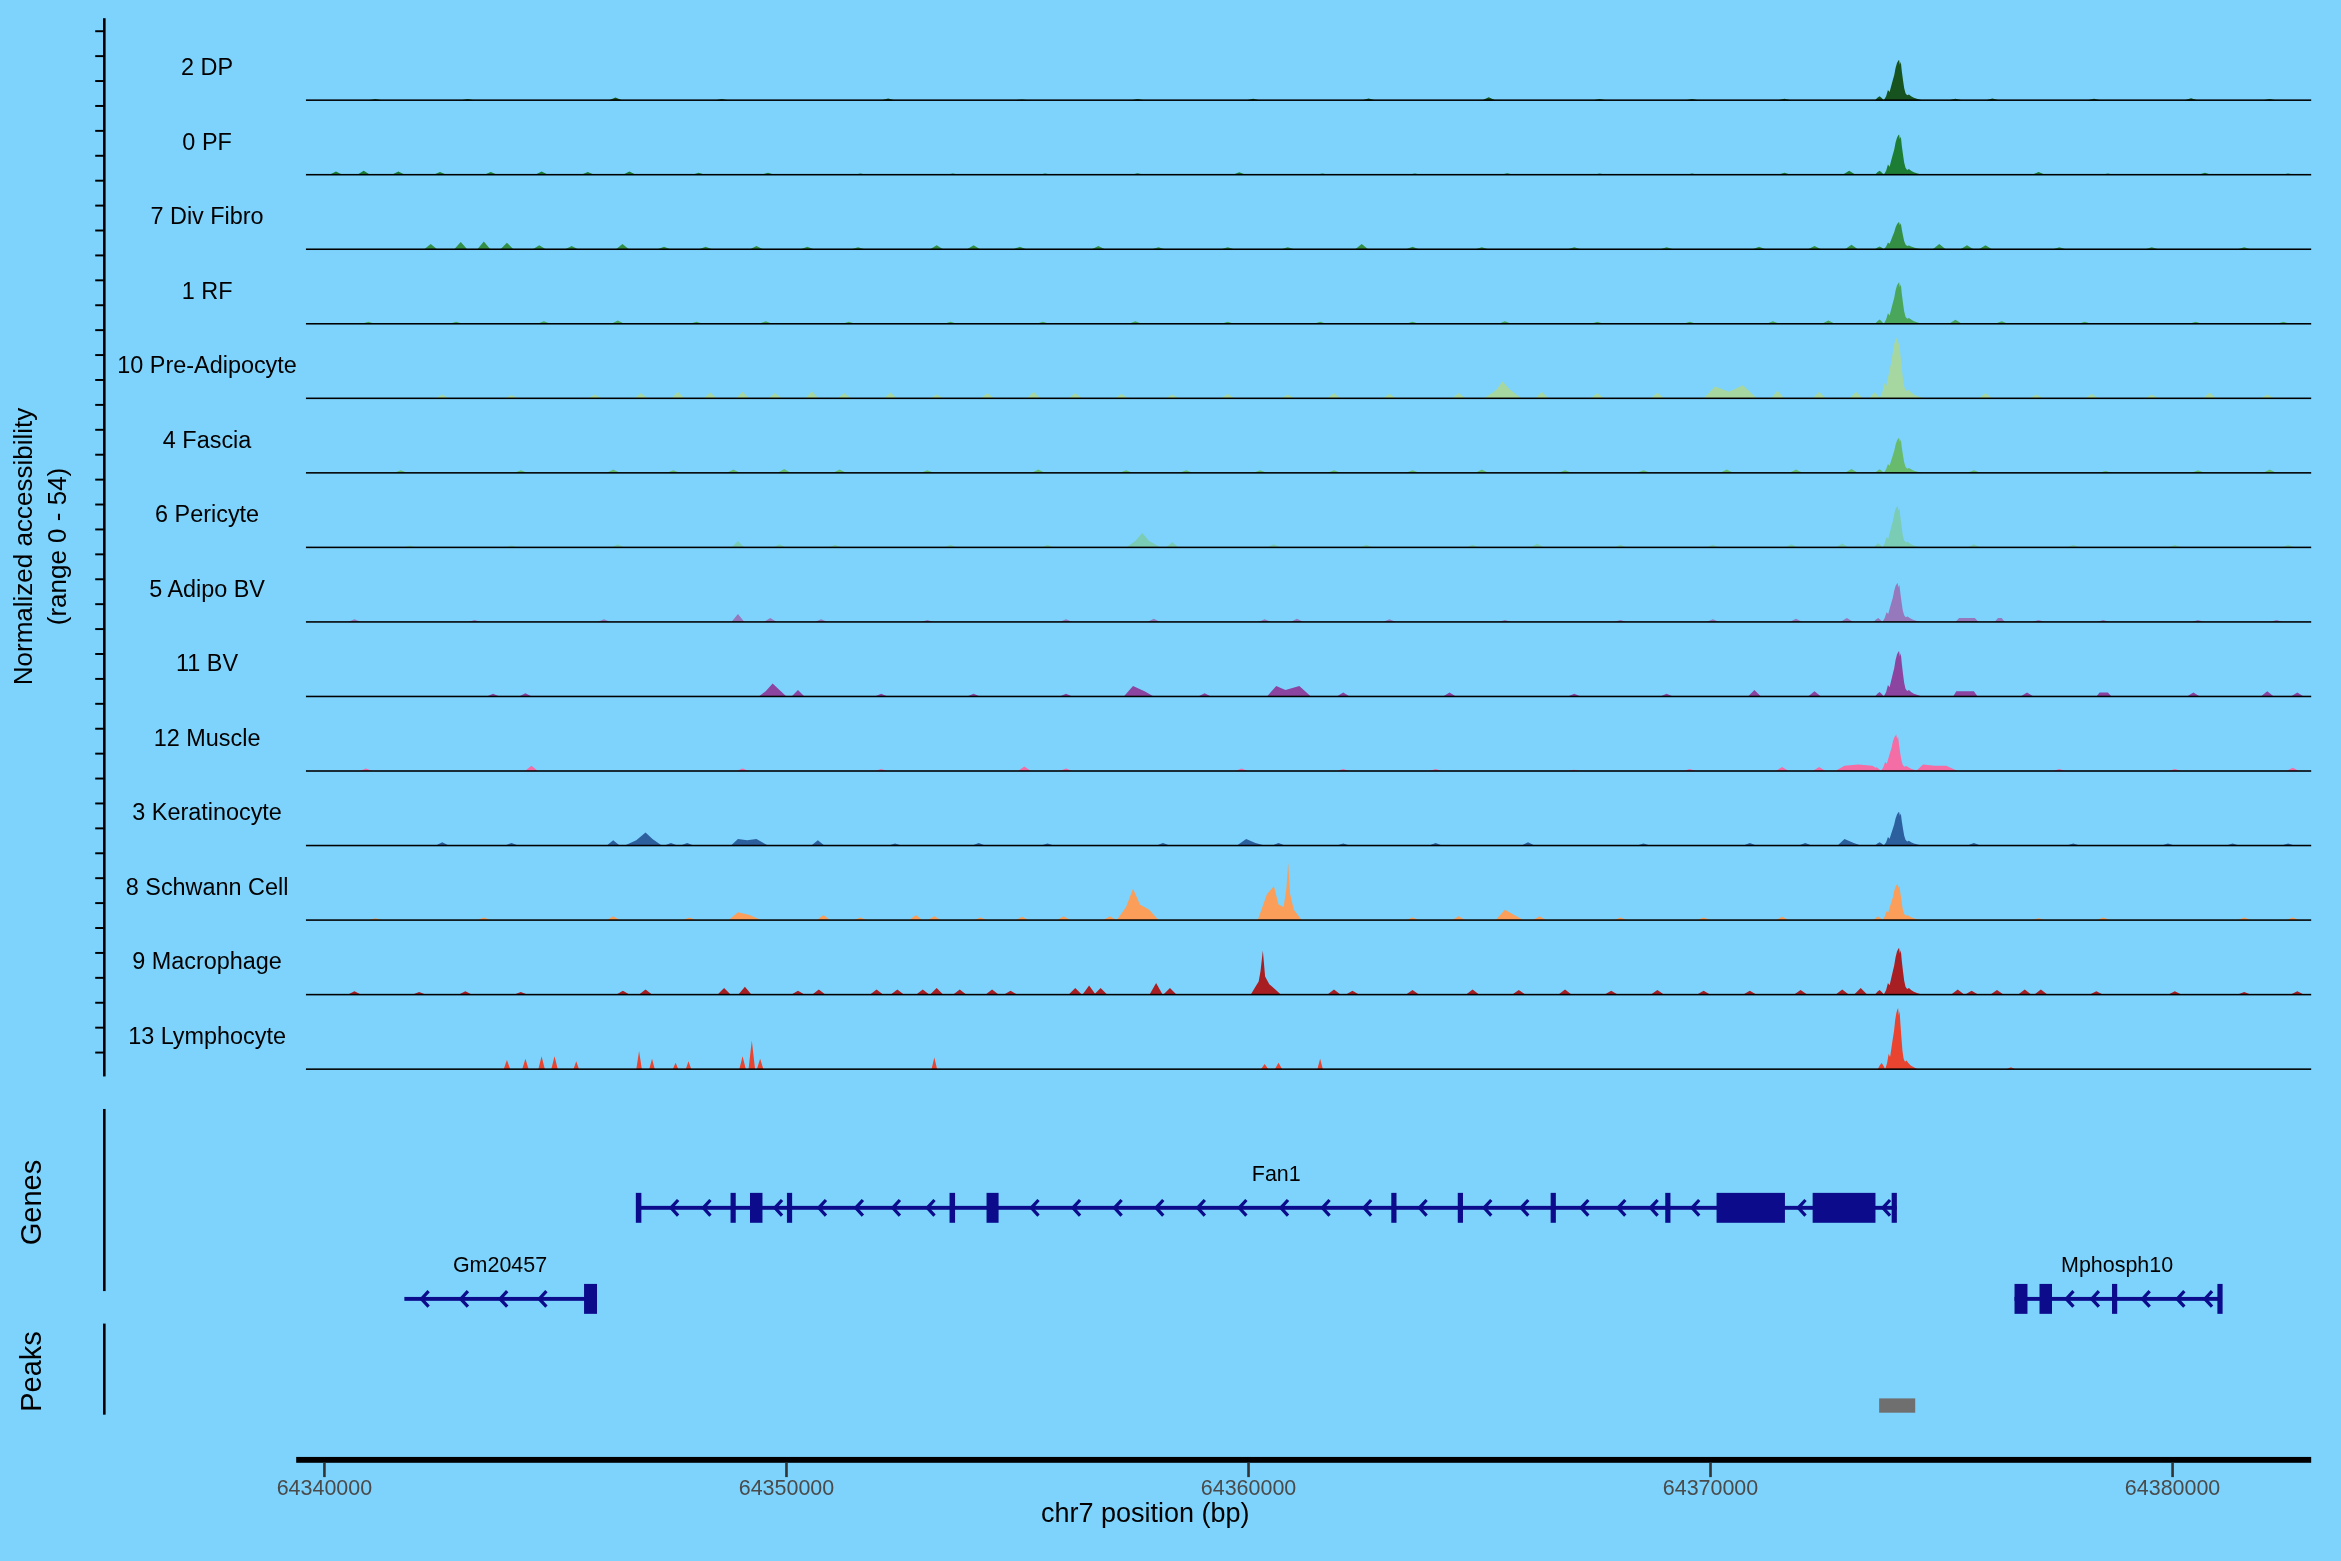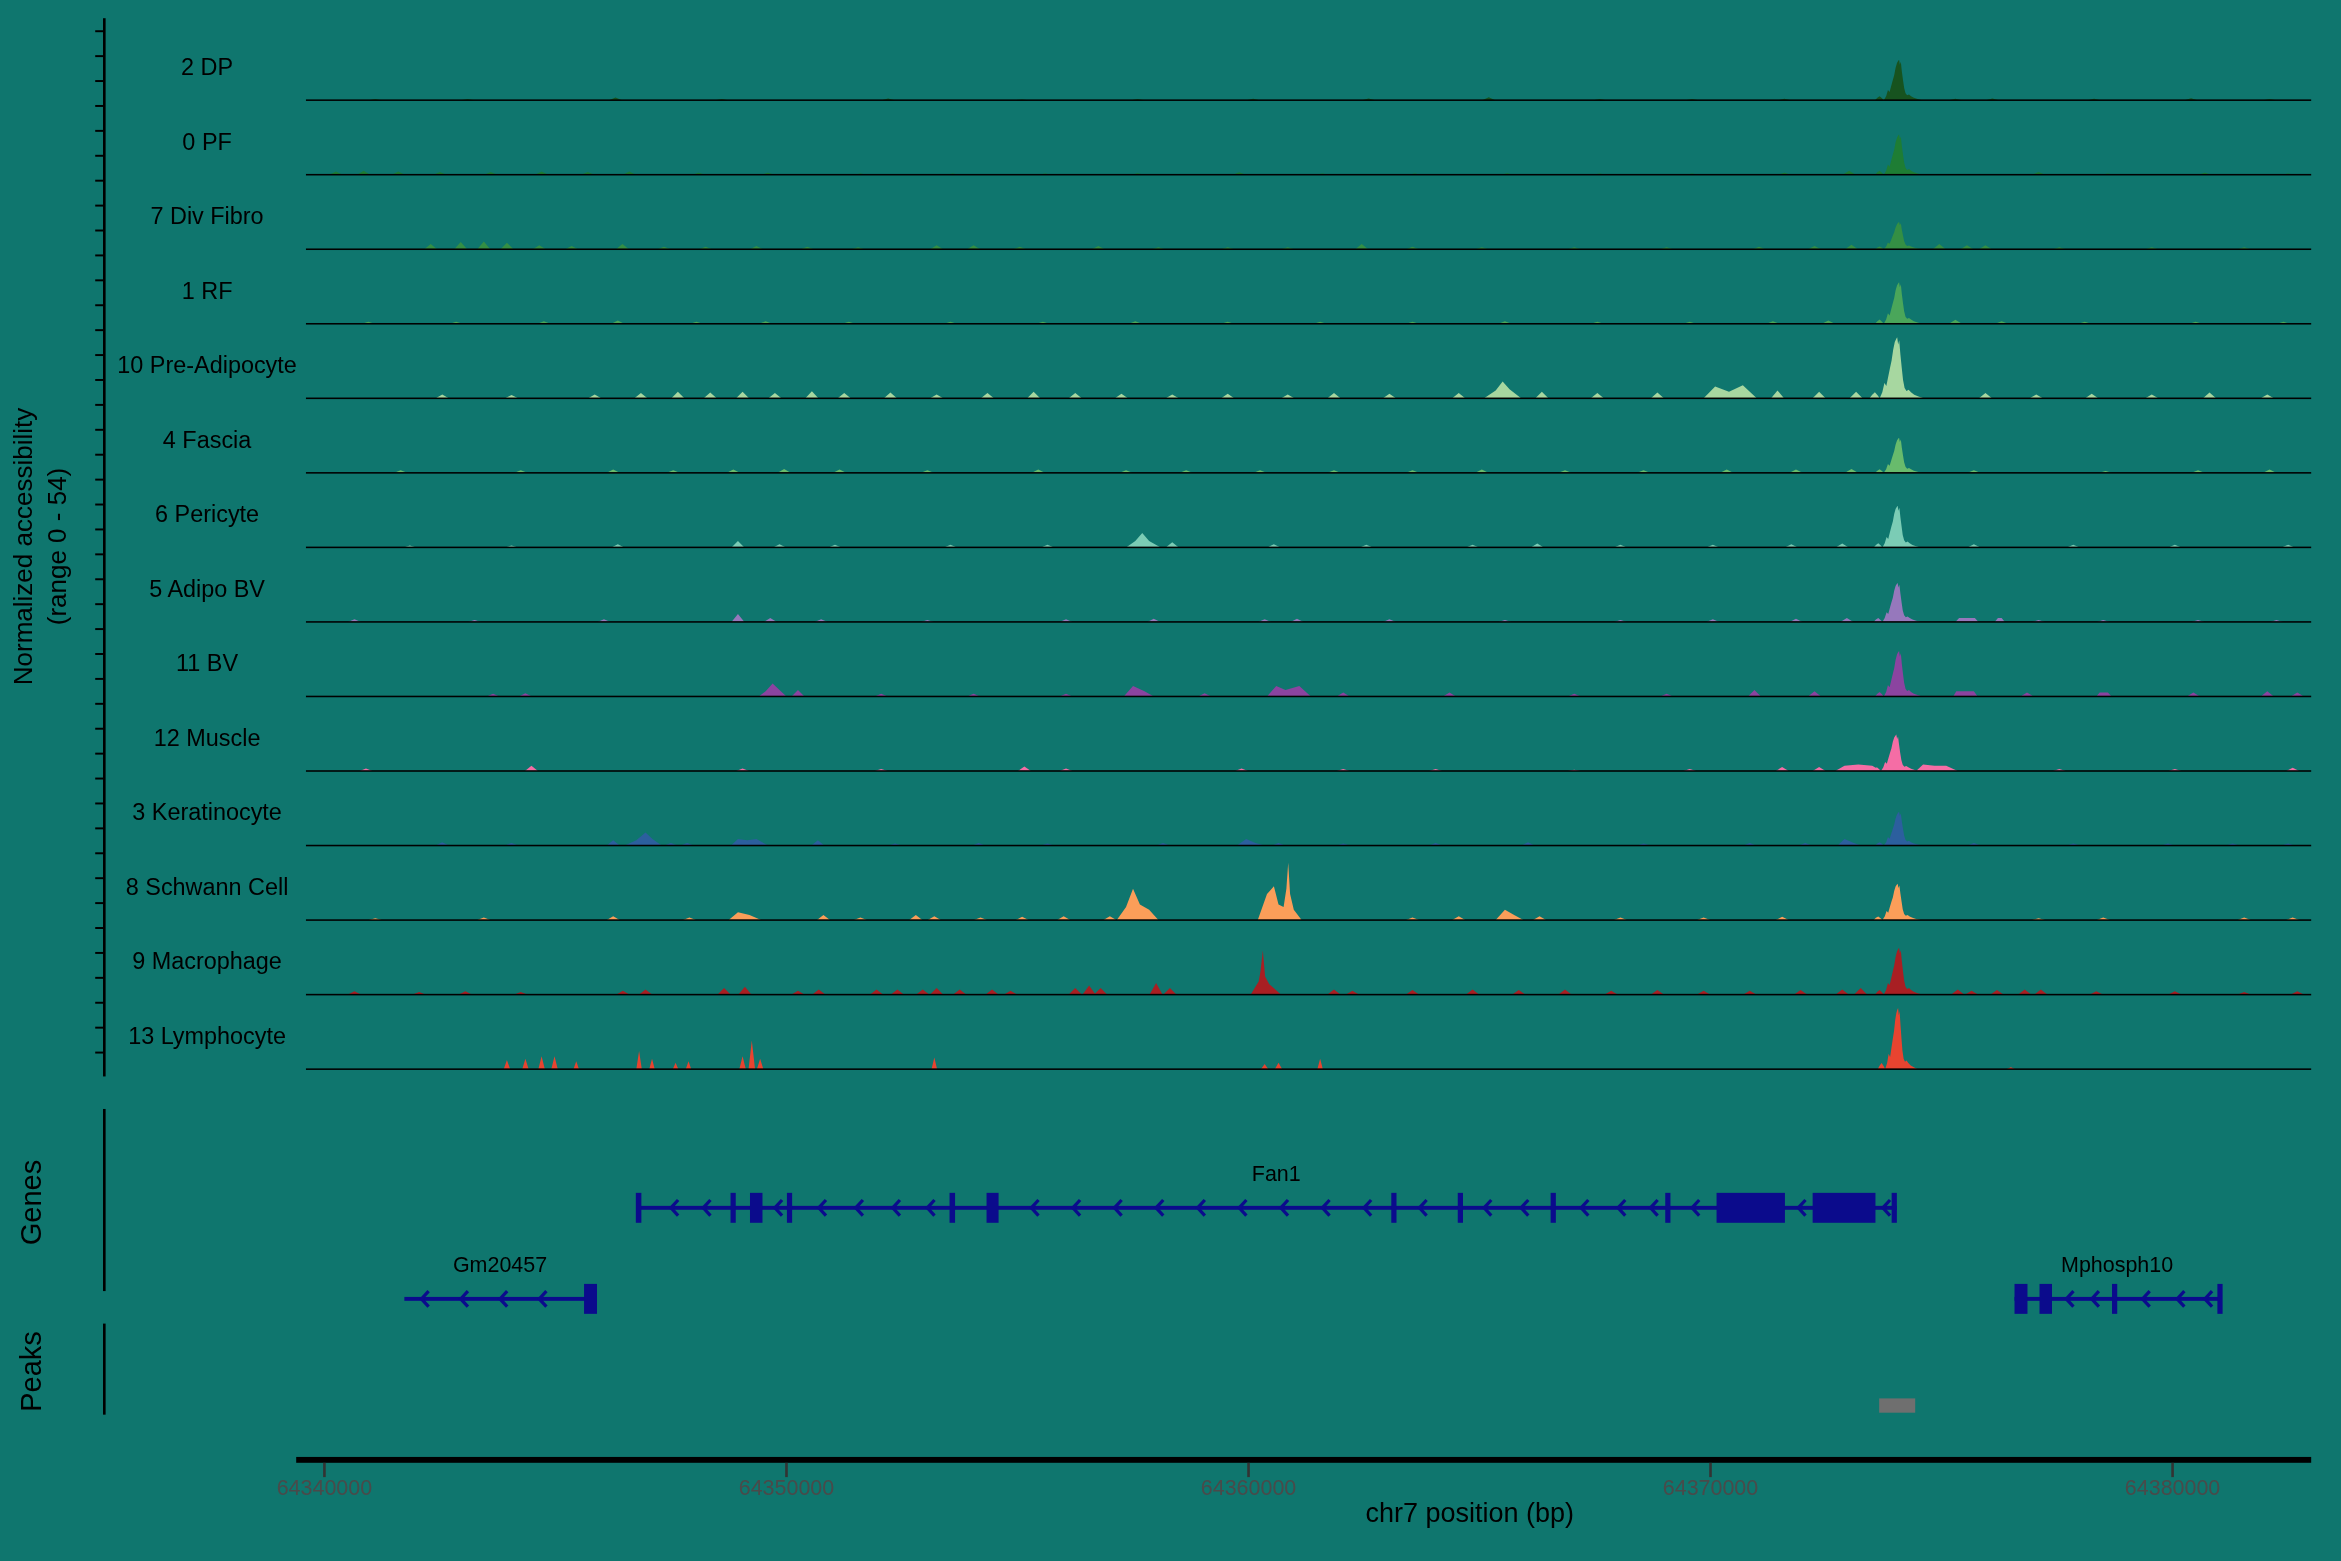--- a/index.html
+++ b/index.html
@@ -1,27 +1,27 @@
 <!DOCTYPE html>
 <html style="font-size:10.4px"><head>
 <meta charset="utf-8">
 <style>
   html,body{margin:0;padding:0;background:#fff;}
   body{width:2342px;height:1561px;font-family:"Liberation Sans",sans-serif;}
-  .stage{position:relative;width:2342px;height:1561px;overflow:hidden;background:#0f766e;}
+  .stage{position:relative;width:2342px;height:1561px;overflow:hidden;background:#7dd3fc;}
   #plot{position:absolute;left:0;top:0;}
   svg text{font-family:"Liberation Sans",sans-serif;}
   .ylabel{position:absolute;left:-509px;top:509px;width:1106px;height:75px;
           transform:rotate(-90deg);transform-origin:center;text-align:center;
           font-size:26px;color:#000;line-height:1.3;}
   .side-label{position:absolute;width:208px;height:39px;transform:rotate(-90deg);
           transform-origin:center;text-align:center;font-size:29px;color:#000;}
   .side-label.genes{left:-70px;top:1183px;}
   .side-label.peaks{left:-70px;top:1352px;}
-  .xlabel{position:absolute;left:1041px;top:1498px;width:533px;text-align:right;
+  .xlabel{position:absolute;left:1041px;top:1498px;width:533px;text-align:left;
           font-size:27px;color:#000;}
 </style>
 </head>
 <body>
 
 <div class="stage">
 
   <svg id="plot" width="2342" height="1561" viewBox="0 0 3600 2400">
       <rect x="158" y="28" width="4" height="1627" fill="#000000"></rect>
       <rect x="146" y="46.5" width="12" height="3" fill="#000000"></rect>

